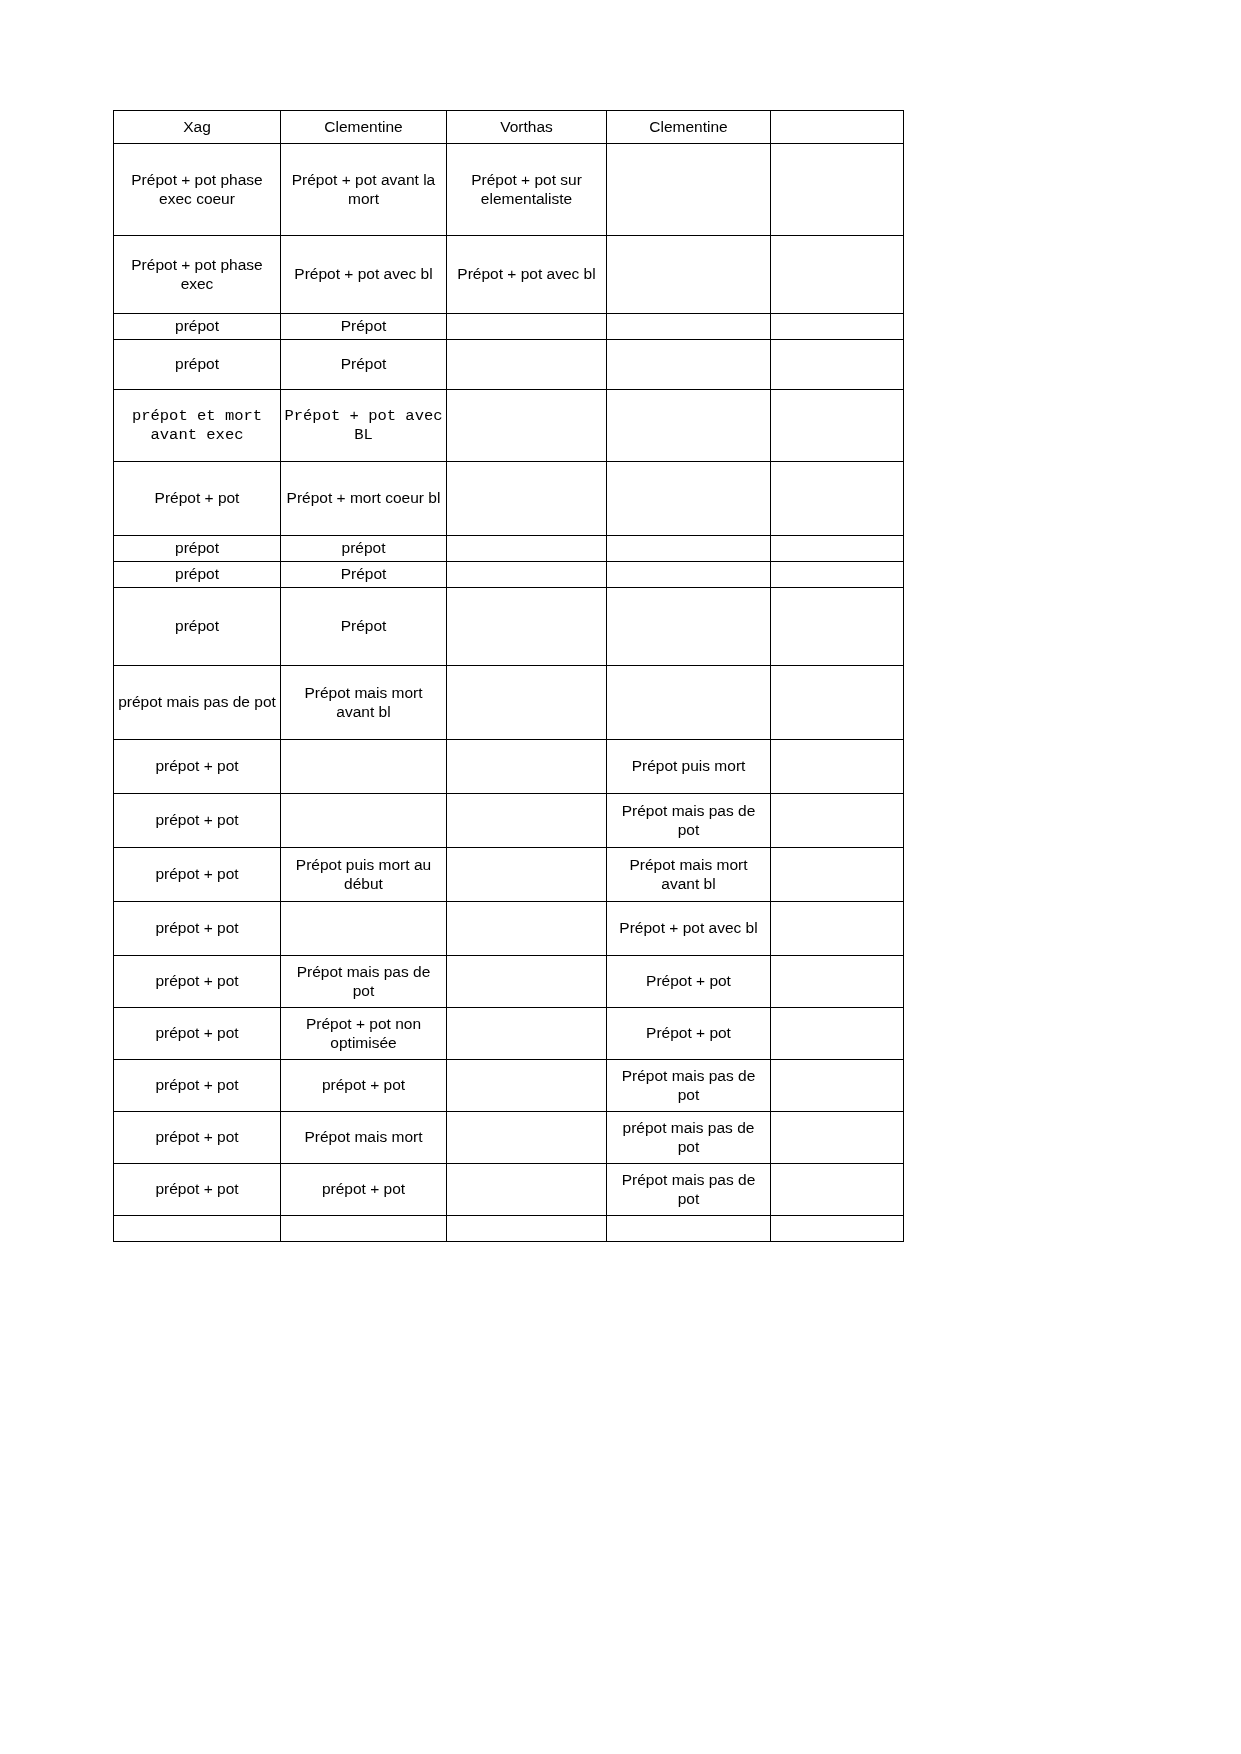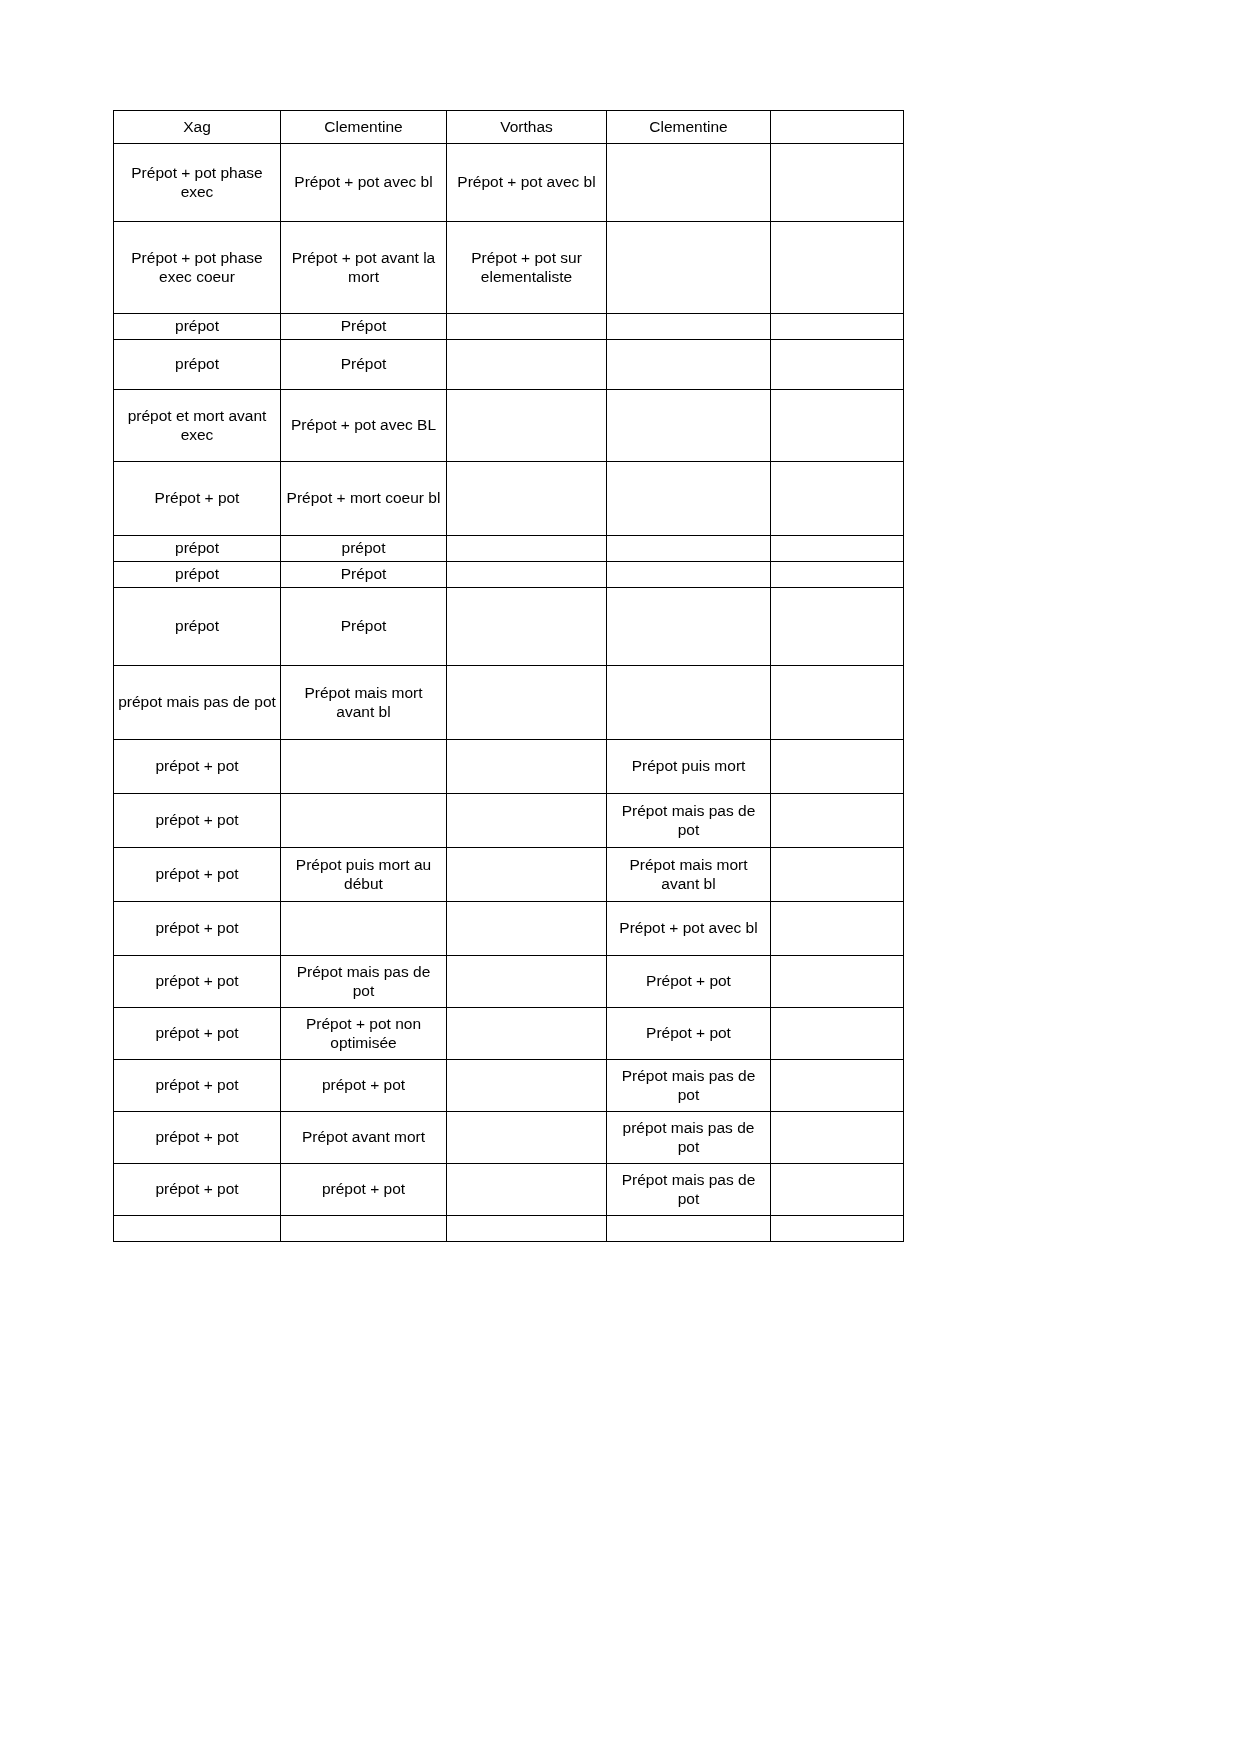--- a/index.html
+++ b/index.html
@@ -71,49 +71,49 @@
         <col class="c4">
     </colgroup>
     <tbody>
         <tr>
           <td class="hdr">Xag</td>
           <td class="hdr">Clementine</td>
           <td class="hdr">Vorthas</td>
           <td class="hdr">Clementine</td>
           <td class="hdr"></td>
         </tr>
+        <tr style="height: 92px;">
+          <td class="yellow">Prépot + pot phase exec coeur</td>
+          <td class="plain">Prépot + pot avant la mort</td>
+          <td class="plain">Prépot + pot sur elementaliste</td>
+          <td class="black"></td>
+          <td class="empty"></td>
+        </tr>
         <tr style="height: 78px;">
           <td class="plain">Prépot + pot phase exec</td>
           <td class="plain">Prépot + pot avec bl</td>
           <td class="plain">Prépot + pot avec bl</td>
           <td class="black"></td>
           <td class="empty"></td>
         </tr>
-        <tr style="height: 92px;">
-          <td class="yellow">Prépot + pot phase exec coeur</td>
-          <td class="plain">Prépot + pot avant la mort</td>
-          <td class="plain">Prépot + pot sur elementaliste</td>
-          <td class="black"></td>
-          <td class="empty"></td>
-        </tr>
         <tr style="height: 26px;">
           <td class="plain">prépot</td>
           <td class="plain">Prépot</td>
           <td class="black"></td>
           <td class="black"></td>
           <td class="empty"></td>
         </tr>
         <tr style="height: 50px;">
           <td class="plain">prépot</td>
           <td class="plain">Prépot</td>
           <td class="black"></td>
           <td class="black"></td>
           <td class="empty"></td>
         </tr>
-        <tr style="height: 72px;">
+        <tr style="height: 72px; font-family: Liberation Mono, monospace;">
           <td class="plain">prépot et mort avant exec</td>
           <td class="plain">Prépot + pot avec BL</td>
           <td class="black"></td>
           <td class="black"></td>
           <td class="empty"></td>
         </tr>
         <tr style="height: 74px;">
           <td class="plain">Prépot + pot</td>
           <td class="plain">Prépot + mort coeur bl</td>
           <td class="black"></td>
@@ -192,21 +192,21 @@
         </tr>
         <tr style="height: 52px;">
           <td class="plain">prépot + pot</td>
           <td class="plain">prépot + pot</td>
           <td class="black"></td>
           <td class="red">Prépot mais pas de pot</td>
           <td class="empty"></td>
         </tr>
         <tr style="height: 52px;">
           <td class="plain">prépot + pot</td>
-          <td class="plain">Prépot avant mort</td>
+          <td class="plain">Prépot mais mort</td>
           <td class="black"></td>
           <td class="red">prépot mais pas de pot</td>
           <td class="empty"></td>
         </tr>
         <tr style="height: 52px;">
           <td class="plain">prépot + pot</td>
           <td class="plain">prépot + pot</td>
           <td class="black"></td>
           <td class="red">Prépot mais pas de pot</td>
           <td class="empty"></td>

